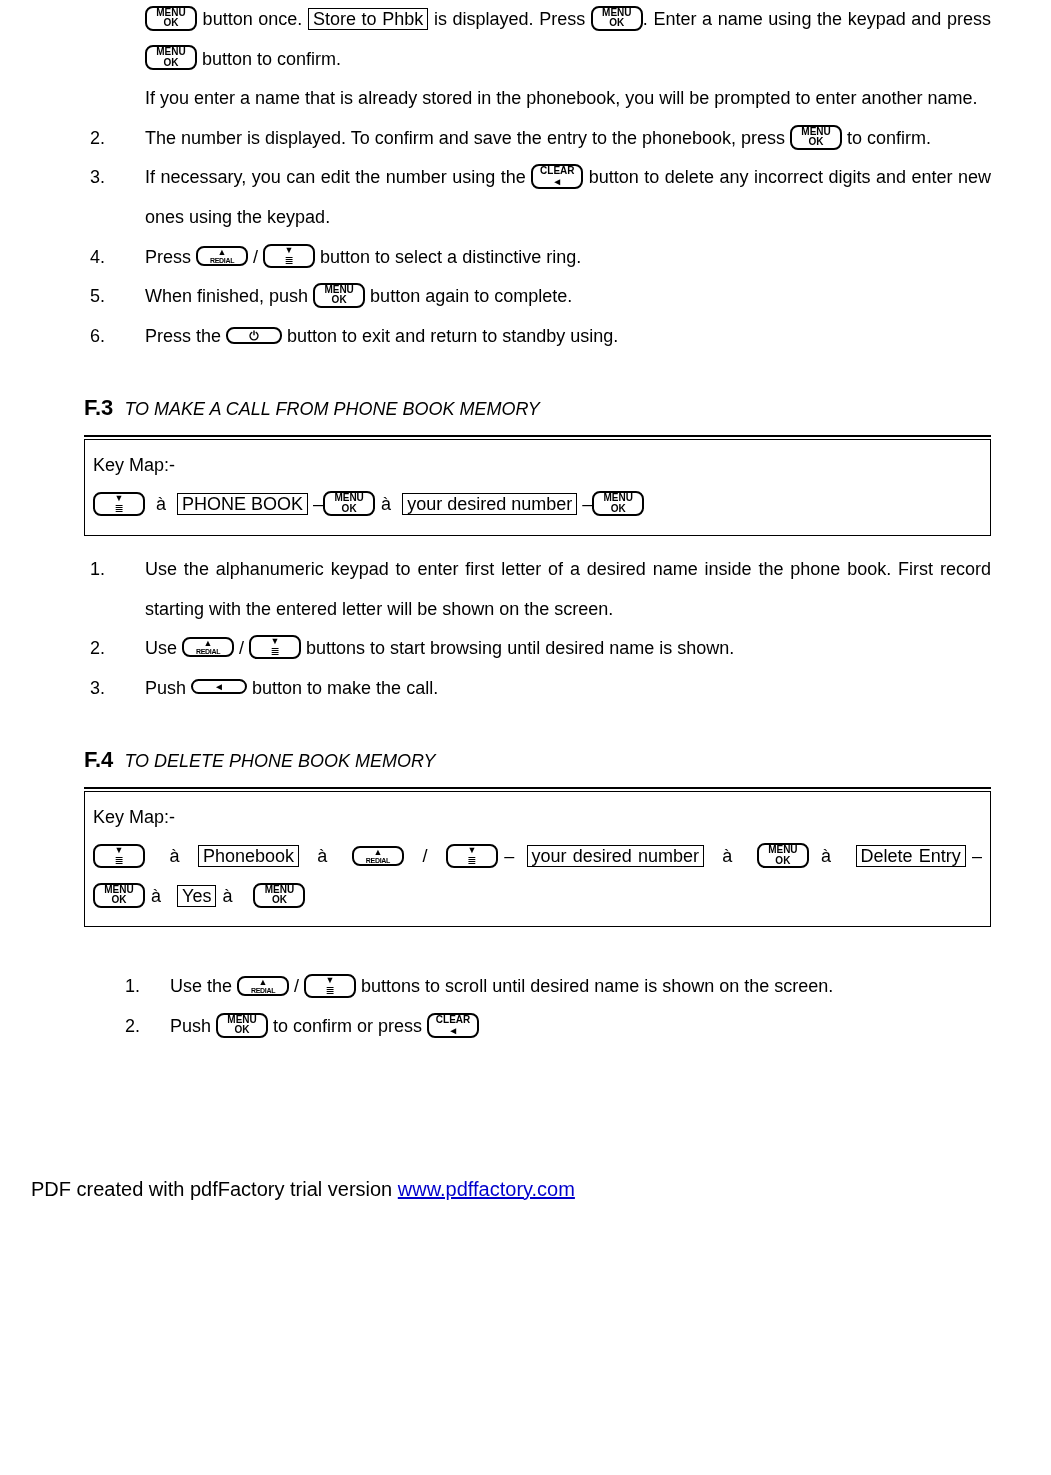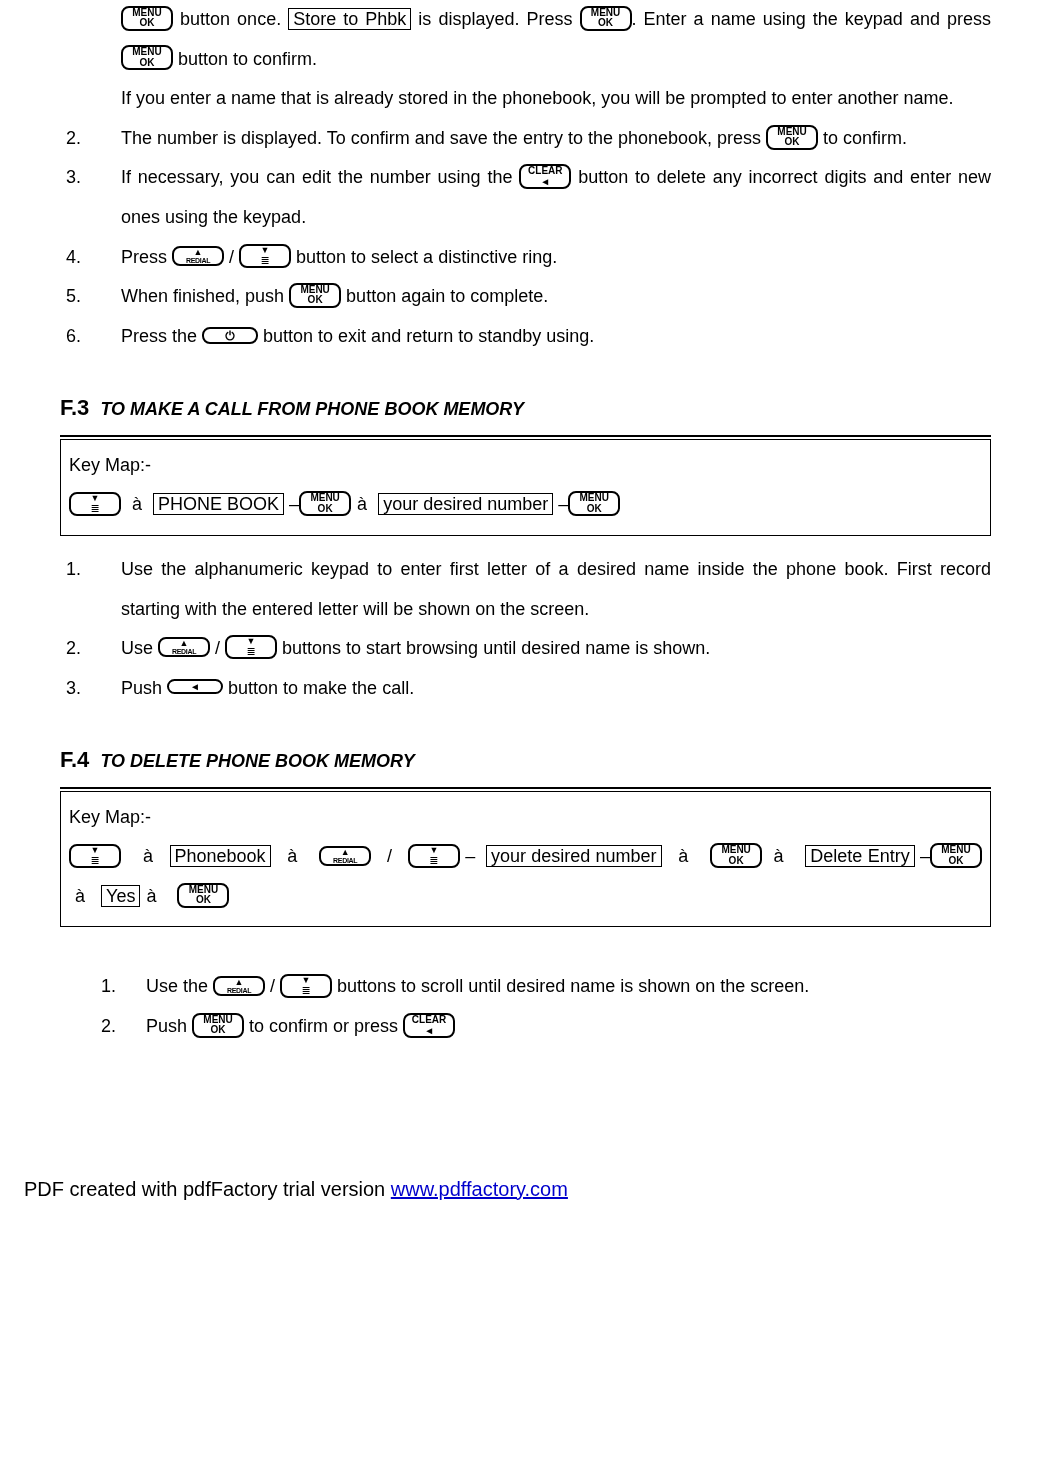--- a/index.html
+++ b/index.html
@@ -7,20 +7,21 @@
     font-size: 18px;
     line-height: 2.2;
     margin: 0;
     padding: 0;
     background: #fff;
     color: #000;
     width: 1051px;
   }
   .page {
     padding: 0 60px 40px 60px;
+    margin-left: 24px;
   }
   .ol {
     list-style: none;
     margin: 0;
     padding: 0;
   }
   .li {
     display: flex;
     align-items: flex-start;
     margin: 0;
@@ -71,21 +72,21 @@
     margin-top: 28px;
     padding-bottom: 2px;
   }
   .sec-num {
     font-weight: bold;
     font-size: 22px;
     margin-right: 6px;
   }
   .sec-title {
     font-style: italic;
-    font-weight: bold;
+    font-weight: normal;
     font-size: 18px;
   }
   .keymap {
     border: 1px solid #000;
     padding: 6px 8px 10px 8px;
     line-height: 2.2;
     margin-top: 2px;
   }
   .keymap .row {
     display: block;
@@ -236,15 +237,15 @@
     <div class="li">
       <span class="num">2.</span>
       <span class="txt nj">
         <span>Push </span><span class="key stack"><span class="t">MENU</span><span class="t">OK</span></span><span> to confirm or press </span><span class="key stack clear"><span class="t">CLEAR</span><span class="t cbk"></span></span>
       </span>
     </div>
   </div>
 
 </div>
 
-<div class="footer" style="padding:0 20px 20px 24px">
+<div class="footer" style="padding:0 20px 20px 31px">
   <span>PDF created with pdfFactory trial version </span><a href="#">www.pdffactory.com</a>
 </div>
 
 </body></html>

